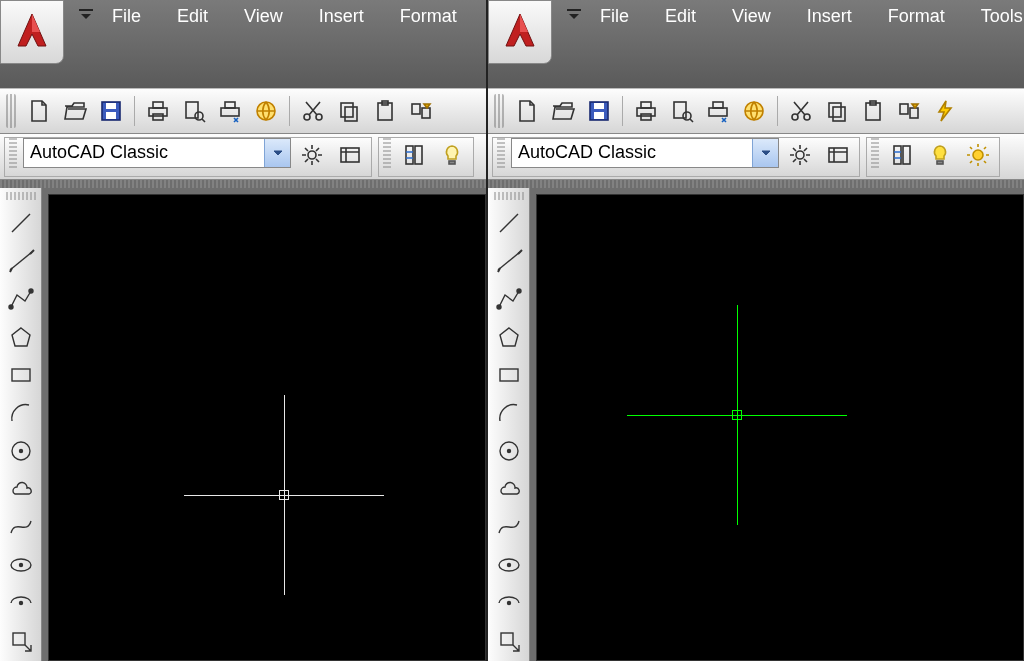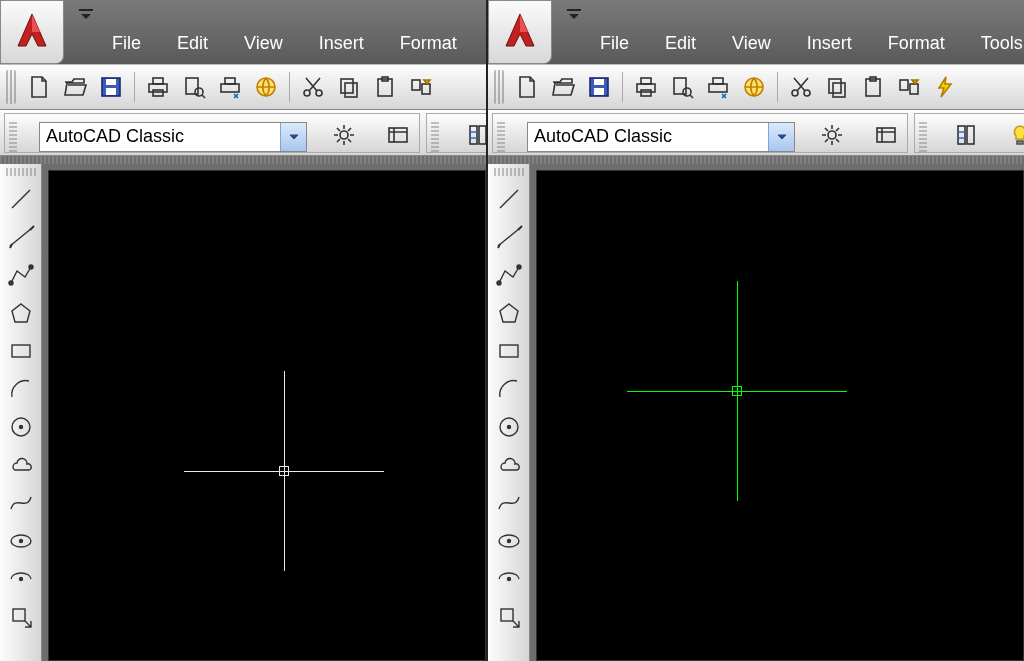--- a/index.html
+++ b/index.html
@@ -17,24 +17,24 @@
     background: #6e6e6e;
     display: flex;
     flex-direction: column;
     overflow: hidden;
   }
   .pane.left { width: 488px; border-right: 2px solid #222; }
   .pane.right { width: 536px; }
 
   
   .appbar {
-    height: 64px;
+    height: 88px;
     background: linear-gradient(#7a7a7a, #5a5a5a);
     display: flex;
-    align-items: flex-end;
+    align-items: flex-start;
     padding-left: 4px;
     position: relative;
   }
   .logo-dd {
     position: absolute;
     left: 0; top: 0;
     display: flex;
     align-items: flex-start;
   }
   .logo-box {
@@ -97,26 +97,26 @@
   .wsrow {
     height: 46px;
     display: flex;
     align-items: center;
     gap: 0;
     padding: 0 4px;
     background: linear-gradient(#fdfdfd,#d6d6d6);
     border-bottom: 1px solid #888;
   }
   .wsrow .panel {
-    display: flex; align-items: flex-end;
+    display: flex; align-items: flex-start;
     background: linear-gradient(#fdfdfd,#d6d6d6);
     border: 1px solid #aaa;
     height: 40px;
     padding: 0 4px;
-    gap: 20px;
+    gap: 4px;
     margin-right: 6px;
   }
   .panel-grip {
     width: 8px; height: 30px;
     background: repeating-linear-gradient(0deg,#888 0 2px,transparent 2px 4px);
     opacity:.5;
     margin-right:2px;
   }
   .ws-combo {
     display: flex; align-items: center;

